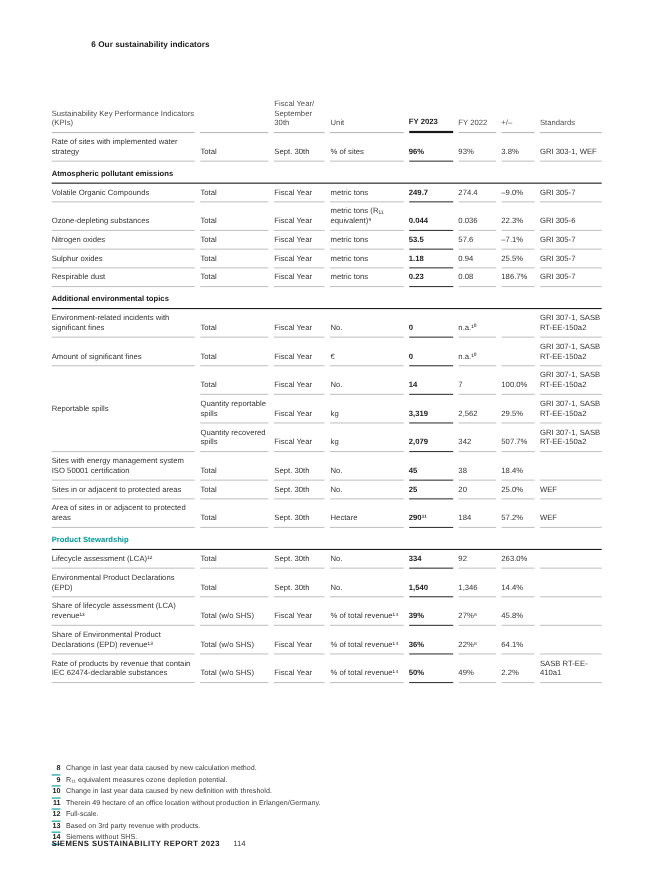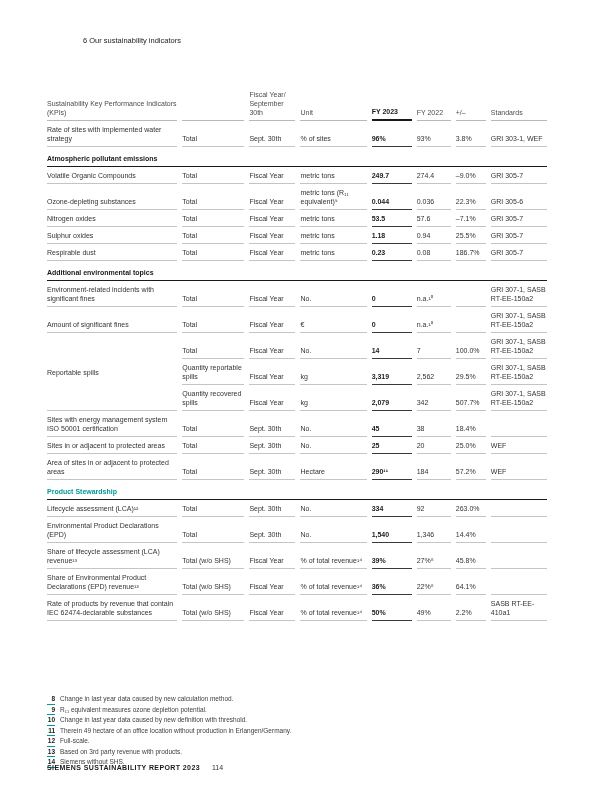--- a/index.html
+++ b/index.html
@@ -2,21 +2,21 @@
 <html style="--accent: #009999;"><head>
 <meta charset="utf-8">
 <style>
   html,body { margin:0; padding:0; background:#ffffff; }
   .page {
     position:relative; width:600px; height:799px; background:#ffffff;
     font-family:"Liberation Sans", sans-serif; color:#262626; overflow:hidden;
   }
   .page-header {
     position:absolute; left:47px; top:36px;
-    font-size:7.5px; font-weight:normal; color:#1a1a1a;padding-left:36px;
+    font-size:7.5px; font-weight:bold; color:#1a1a1a;padding-left:36px;
   }
   table.kpi-table {
     position:absolute; left:42px; top:88px; width:510px;
     border-collapse:separate; border-spacing:5px 0; table-layout:fixed;
     font-size:7px; line-height:9px;
   }
   th {
     font-weight:normal; color:#4d4d4d; text-align:left; vertical-align:bottom;
     padding:2px 0 3px 0; border-bottom:1px solid #b8b8b8;
   }

